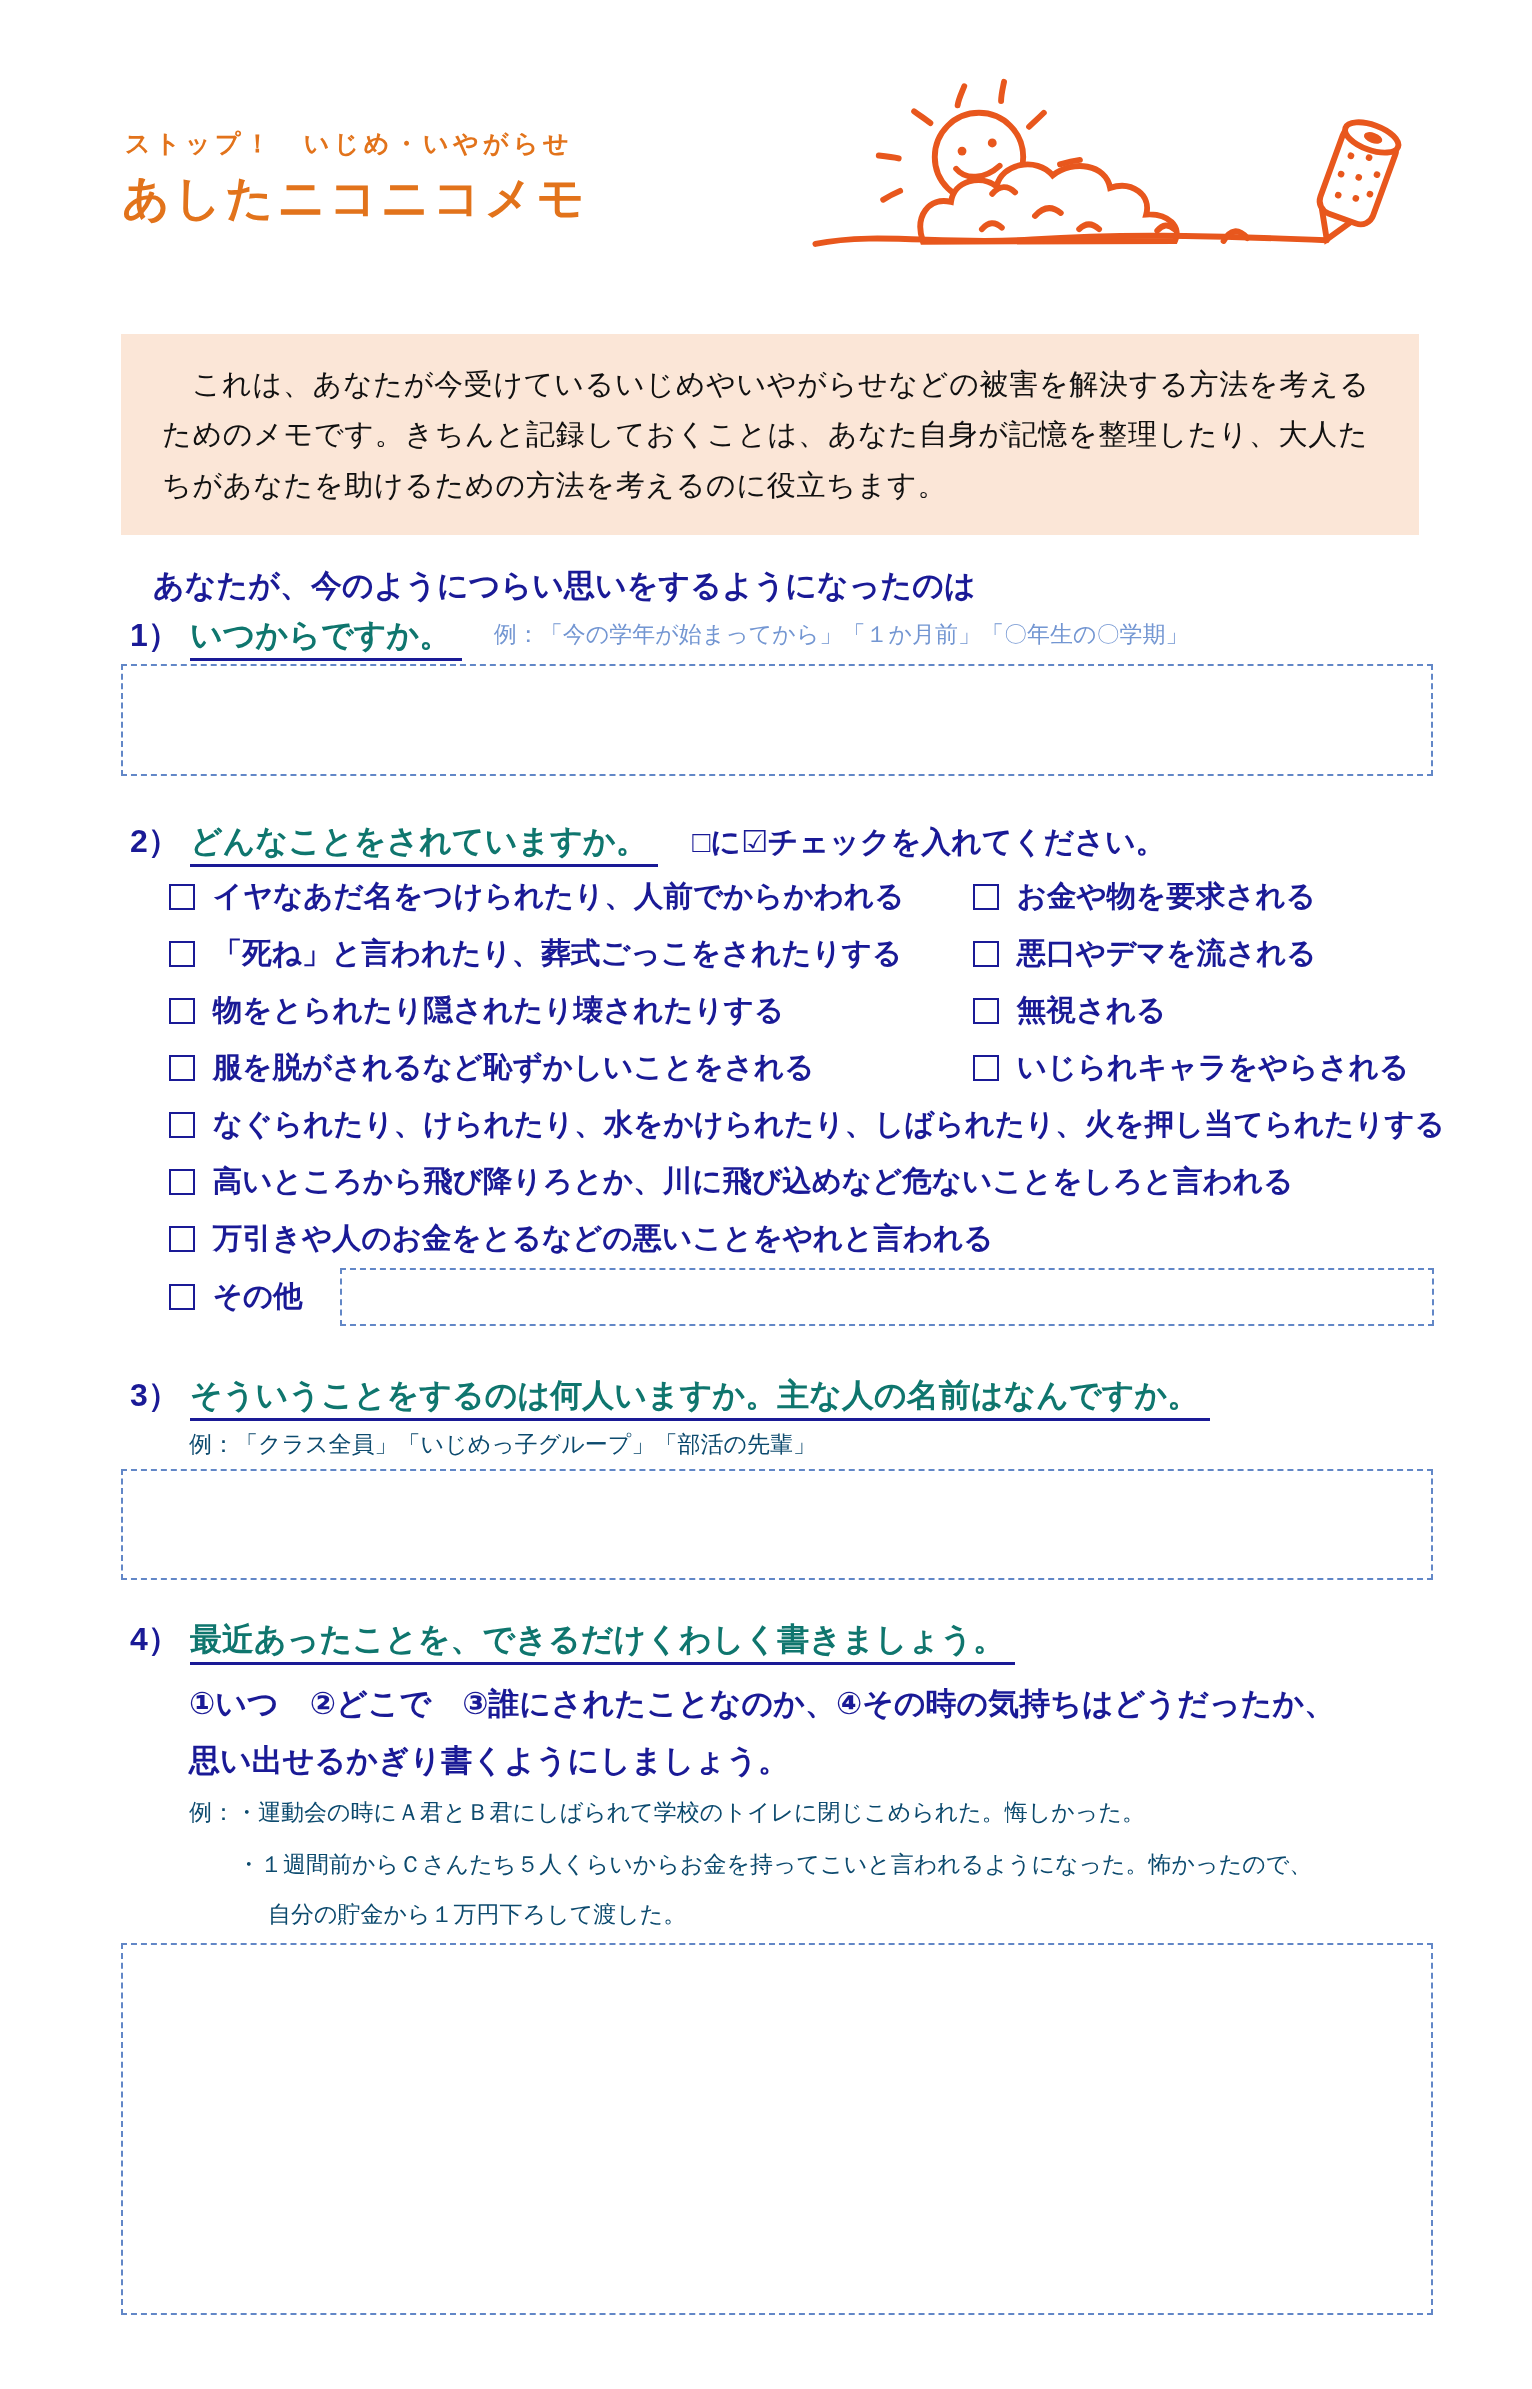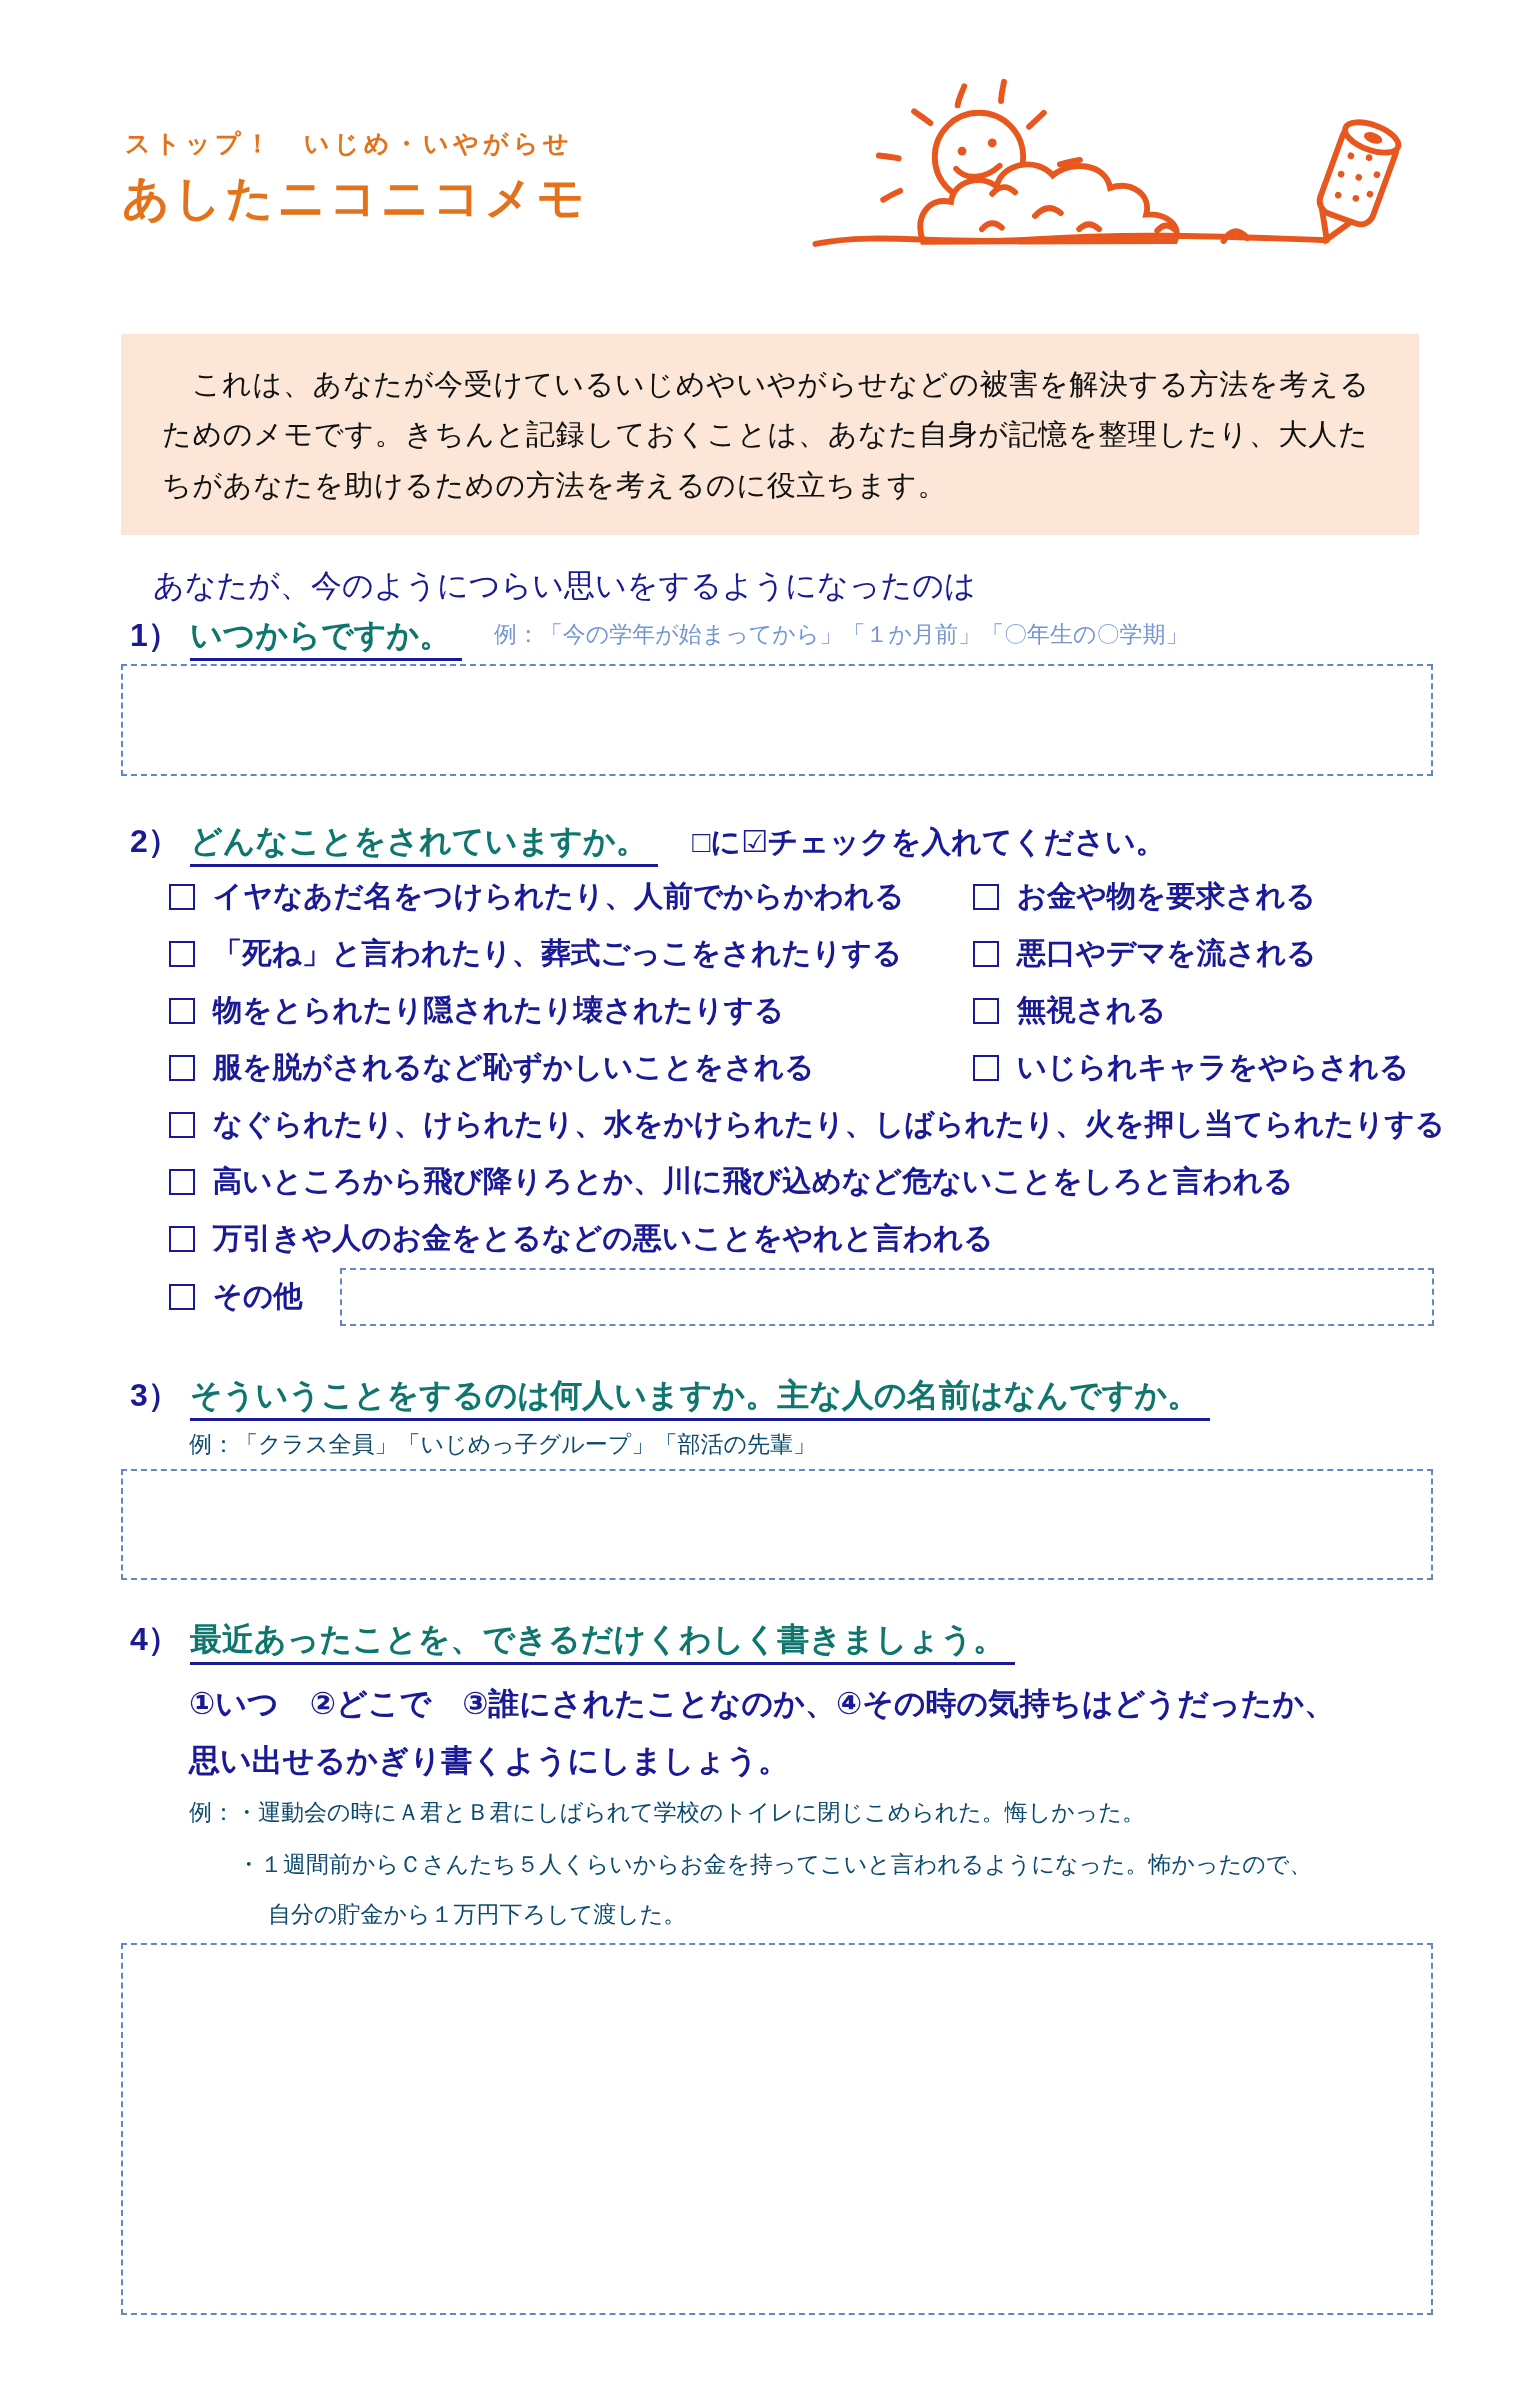--- a/index.html
+++ b/index.html
@@ -28,21 +28,21 @@
     position:absolute;left:121px;top:334px;width:1298px;height:201px;
     background:#FBE6D7;box-sizing:border-box;
     padding:25px 38px 22px 41px;
   }
   .intro p{
     margin:0;font-size:29px;line-height:1.74;color:#111111;
     letter-spacing:0.7px;
   }
   .lead{
     position:absolute;left:153px;top:565px;
-    font-size:31px;font-weight:normal;color:#1A1A96;
+    font-size:31px;font-weight:bold;color:#1A1A96;
   }
   .q-line{position:absolute;left:130px;white-space:nowrap;}
   .q-num{font-size:32px;font-weight:bold;color:#1A1A96;margin-right:10.3px;}
   .q-label{
     font-size:32px;font-weight:bold;color:#0f766e;
     border-bottom:3.7px solid #1A1A96;padding-bottom:5.2px;padding-right:10.3px;
   }
   .q-instruction{font-size:30px;font-weight:bold;color:#1A1A96;margin-left:34px;}
   .example{
     font-size:23px;color:#7396D2;font-weight:normal;text-align:right;

